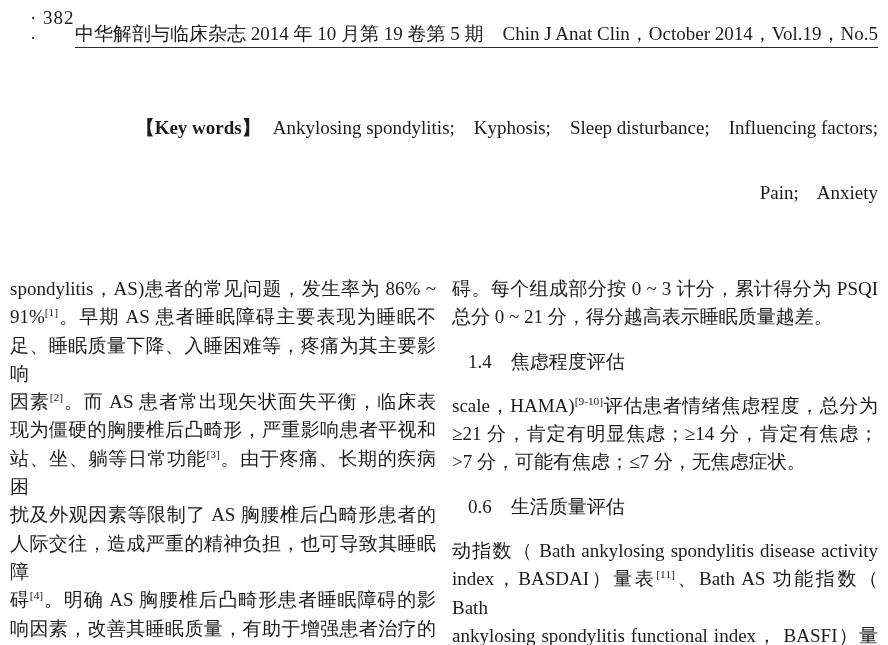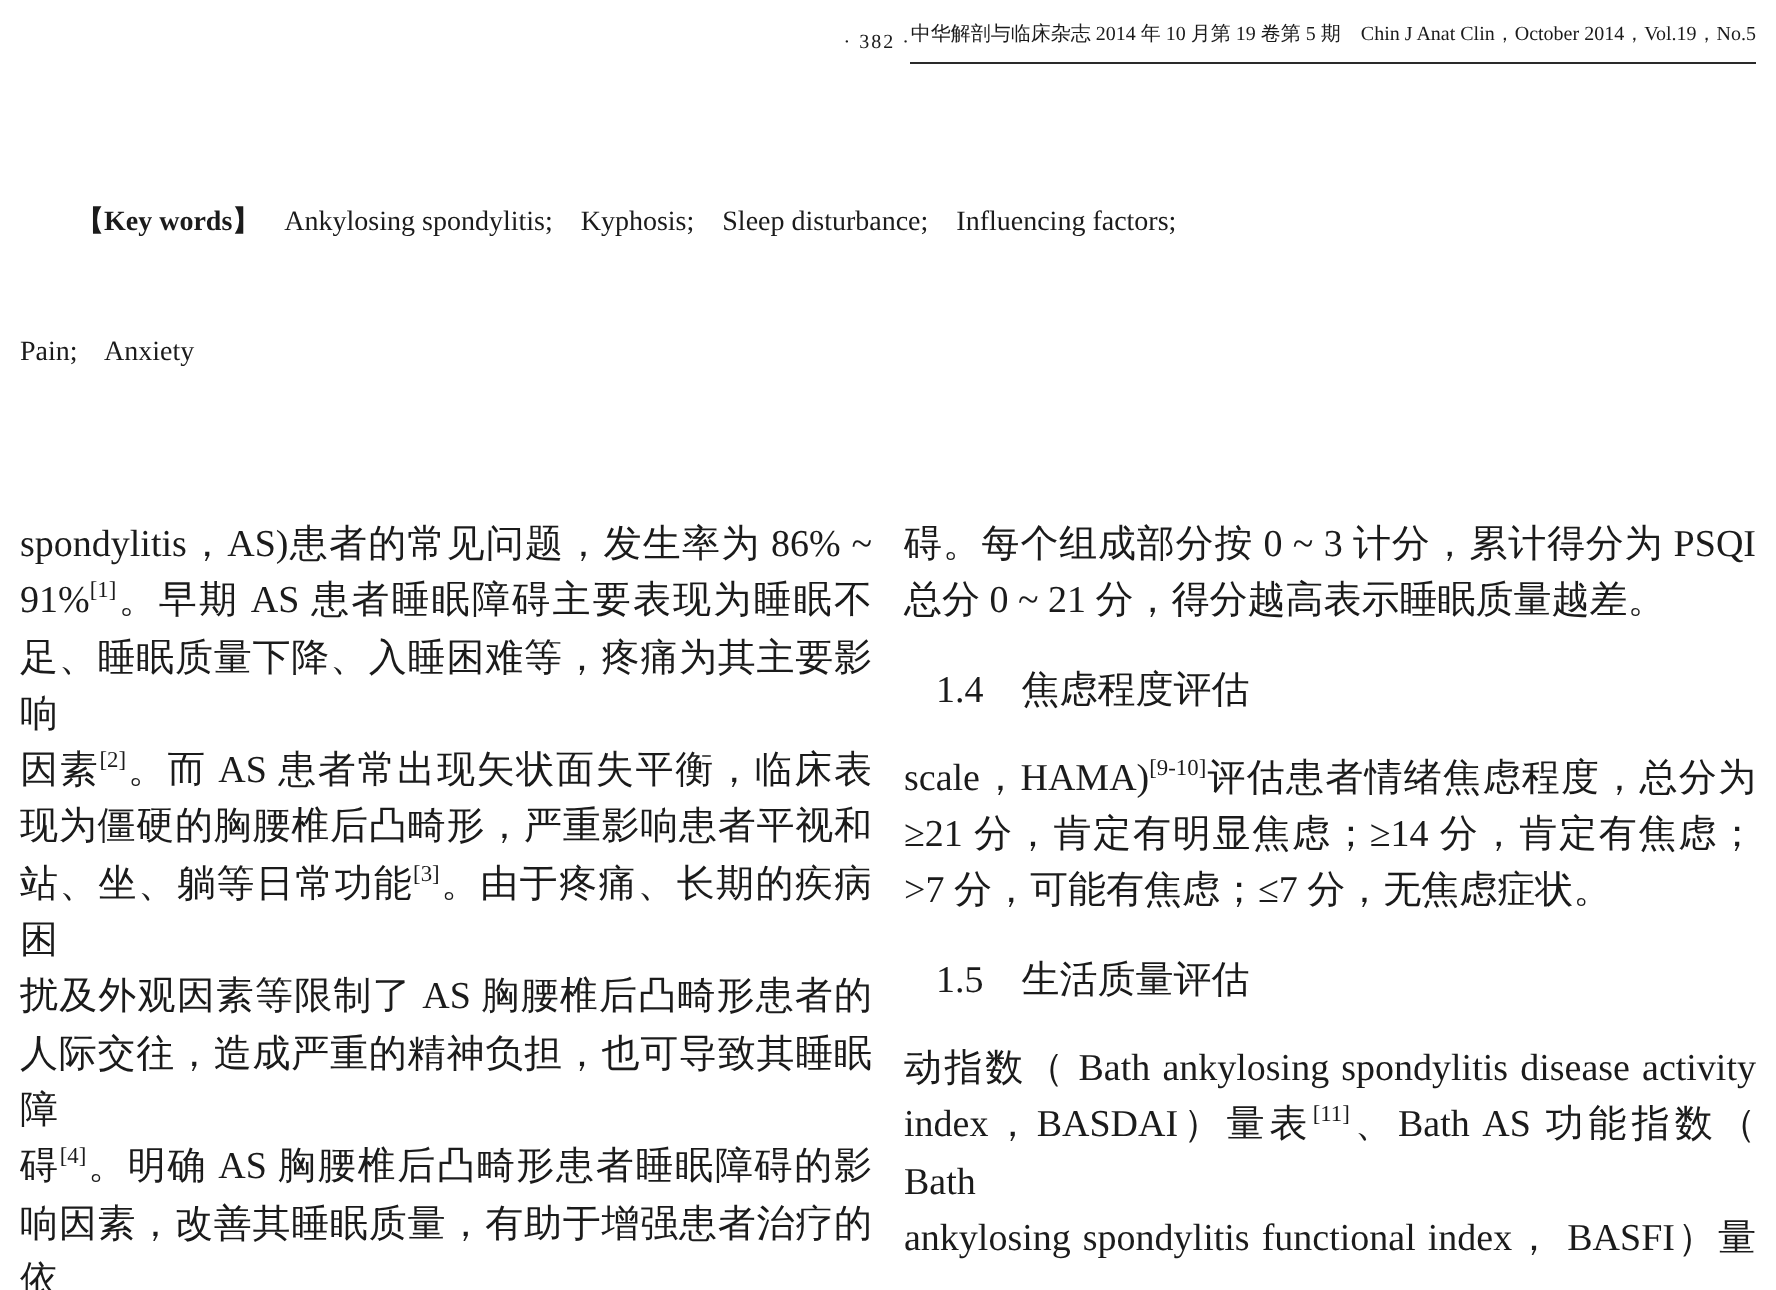--- a/index.html
+++ b/index.html
@@ -2,25 +2,25 @@
 <html lang="zh"><head>
 <meta charset="utf-8">
 <style>
   html,body{margin:0;padding:0;background:#fff;}
   .page{
     position:relative;width:888px;height:645px;box-sizing:border-box;
     padding:8px 10px 0 10px;background:#fff;color:#1b1b1b;
     font-family:"Liberation Serif","DejaVu Serif",serif;overflow:hidden;
   }
   
-  .hdr{display:flex;justify-content:flex-end;align-items:flex-end;font-size:10px;line-height:20px;}
+  .hdr{display:flex;justify-content:center;align-items:flex-end;font-size:19px;line-height:20px;}
   .pageno{margin-left:20px;letter-spacing:1px;}
   .citation{border-bottom:1.5px solid #2a2a2a;padding-bottom:3px;white-space:pre;}
   
-  .kw{margin-top:26px;font-size:14px;line-height:21.5px;white-space:pre-wrap;}
+  .kw{margin-top:26px;font-size:19px;line-height:21.5px;white-space:pre-wrap;text-align:right;}
   .kw .l1{padding-left:28px;}
   .kw .label{font-weight:bold;margin-right:12px;}
   
   .cols{display:flex;gap:16px;margin-top:29px;}
   .col{width:426px;font-size:19px;line-height:28.3px;}
   .line{min-height:28.3px;}
   .just{text-align:justify;text-align-last:justify;}
   .ind{text-indent:2em;}
   .h2{margin:16px;}
   sup{font-size:0.6em;line-height:0;vertical-align:super;letter-spacing:0;}
@@ -56,21 +56,21 @@
 
     </div>
 
     <div class="col">
       <div class="line just">碍。每个组成部分按 0 ~ 3 计分，累计得分为 PSQI</div>
       <div class="line">总分 0 ~ 21 分，得分越高表示睡眠质量越差。</div>
       <div class="line h2">1.4　焦虑程度评估</div>
       <div class="line just">scale，HAMA)<sup>[9-10]</sup>评估患者情绪焦虑程度，总分为</div>
       <div class="line just">≥21 分，肯定有明显焦虑；≥14 分，肯定有焦虑；</div>
       <div class="line">&gt;7 分，可能有焦虑；≤7 分，无焦虑症状。</div>
-      <div class="line h2">1.5　生活质量评估</div>
+      <div class="line h2">0.6　生活质量评估</div>
       <div class="line just">动指数（ Bath ankylosing spondylitis disease activity</div>
       <div class="line just">index，BASDAI）量表<sup>[11]</sup>、Bath AS 功能指数（ Bath</div>
       <div class="line just">ankylosing spondylitis functional index， BASFI）量</div>
 
     </div>
 
   </div>
 </div>
 
 </body></html>

